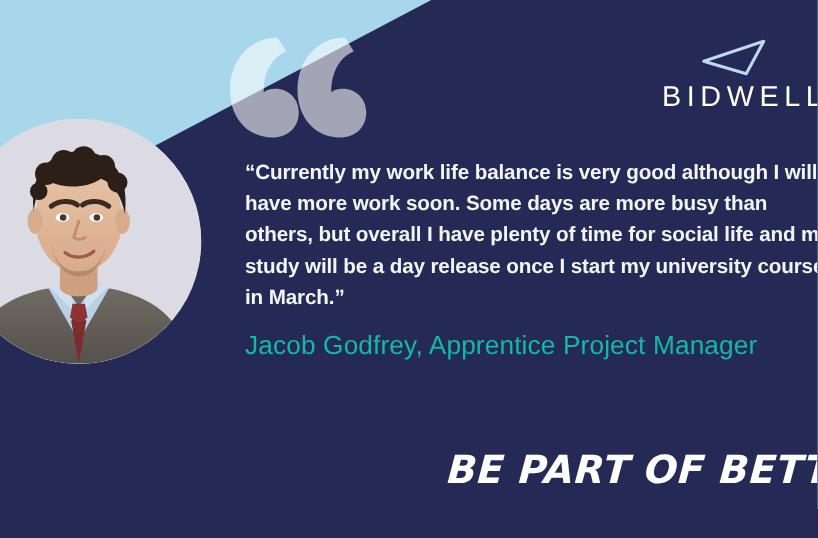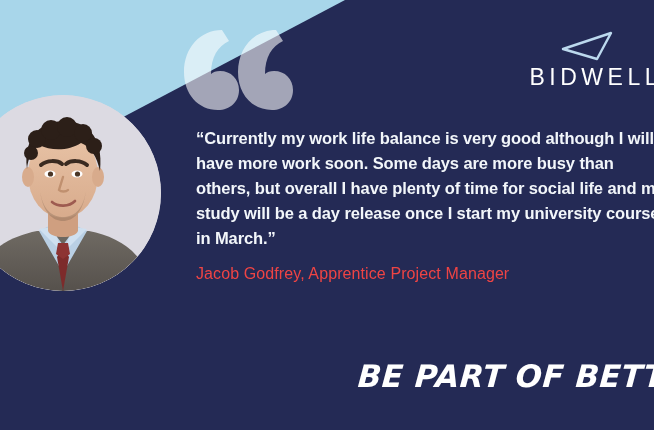--- a/index.html
+++ b/index.html
@@ -61,22 +61,22 @@
     font-size:16.5px;
     line-height:25px;
     font-weight:700;
     letter-spacing:-0.1px;
     white-space:pre-wrap;
   }
   .attribution{
     position:absolute;
     left:196px; top:265px;
     margin:0;
-    color:#ef4444;
-    font-size:16px;
+    color:#14b8a6;
+    font-size:21px;
     font-weight:400;
     letter-spacing:0.1px;
   }
 
   
   .logo{
     position:absolute;
     right:-8px; top:30px;
     display:flex;
     flex-direction:column;

